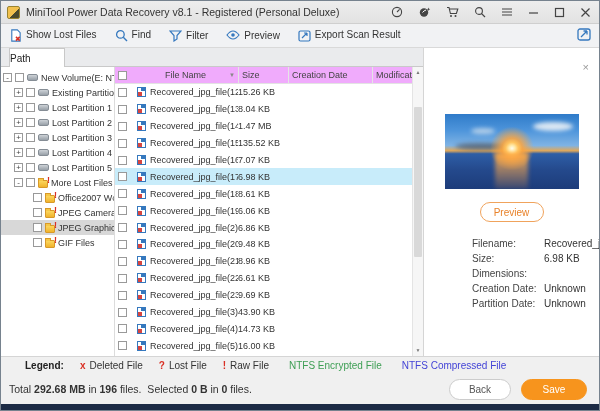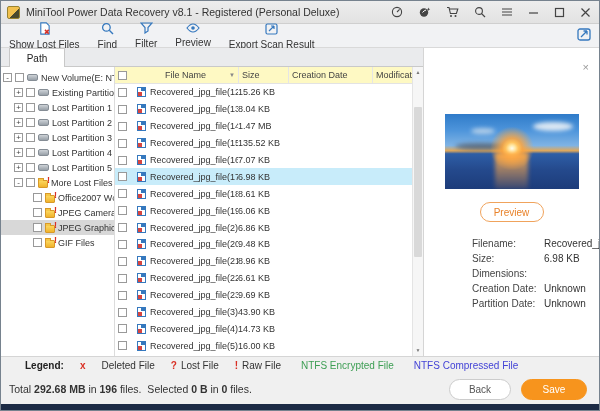--- a/index.html
+++ b/index.html
@@ -9,29 +9,29 @@
 
   
   .titlebar { height:23px; flex:0 0 auto; background:linear-gradient(#EDEDED,#E2E2E2); border-bottom:1px solid #CFCFCF; display:flex; align-items:center; padding:0 8px 0 6px; }
   .applogo { width:13px; height:13px; border-radius:2px; background:linear-gradient(135deg,#F2C14E 0 55%, #4A4A2E 55%); border:1px solid #9A8430; flex:0 0 auto; }
   .title-text { font-size:10.5px; color:#333; margin-left:6px; flex:1; white-space:nowrap; overflow:hidden; }
   .tb-icons { display:flex; align-items:center; gap:15px; }
   .tb-icons svg { display:block; }
 
   
   .toolbar { height:24px; flex:0 0 auto; background:#F1F2F4; border-bottom:1px solid #D9D9D9; display:flex; align-items:center; padding:0 8px; gap:18px; }
-  .tool-btn { display:flex; align-items:center; gap:4px; font-size:10px; color:#333; cursor:default;flex-direction:column; }
+  .tool-btn { display:flex; gap:4px; font-size:10px; color:#333; cursor:default; }
   .tool-btn svg { display:block; }
   .toolbar-spacer { flex:1; }
 
   
   .main { flex:1; min-height:0; display:flex; }
   .left-col { width:423px; flex:0 0 auto; display:flex; flex-direction:column; border-right:1px solid #D5D5D5; }
   .tabstrip { height:19px; flex:0 0 auto; background:#EAEBED; border-bottom:1px solid #C9C9C9; display:flex; align-items:flex-end; padding-left:8px; }
-  .tab { width:56px; height:18px; line-height:18px; text-align:center; font-size:10px; color:#555; position:relative; }
+  .tab { width:56px; height:18px; line-height:18px; text-align:left; font-size:10px; color:#555; position:relative; }
   .tab.active { background:#fff; border:1px solid #C8C8C8; border-bottom:none; color:#222; margin-bottom:-1px; height:19px; line-height:19px; z-index:2; }
   .panes { flex:1; min-height:0; display:flex; background:#fff; }
 
   
   .tree { width:114px; flex:0 0 auto; border-right:1px solid #DCDCDC; padding-top:3px; overflow:hidden; }
   .tree-item { display:flex; align-items:center; height:15px; font-size:9px; color:#333; white-space:nowrap; overflow:hidden; }
   .tree-item.lvl0 { padding-left:2px; }
   .tree-item.lvl1 { padding-left:13px; }
   .tree-item.lvl2 { padding-left:20px; }
   .tree-item.selected { background:#D8D8D8; }
@@ -42,21 +42,21 @@
   .cb { width:9px; height:9px; flex:0 0 auto; border:1px solid #999; background:#fff; margin-right:3px; }
   .ticon { flex:0 0 auto; margin-right:3px; position:relative; display:inline-block; }
   .ticon.drive { width:11px; height:7px; background:linear-gradient(#CDD2D7,#98A0A8); border:1px solid #858D95; border-radius:2px; }
   .ticon.folder { width:10px; height:8px; margin-top:2px; background:linear-gradient(#FBD65E,#F0B32C); border:1px solid #D8992A; border-radius:1px; }
   .ticon.folder::before { content:""; position:absolute; top:-3px; left:-1px; width:4px; height:2px; background:#F6C747; border:1px solid #D8992A; border-bottom:none; }
   .ticon.folder::after { content:"!"; position:absolute; right:-3px; top:-6px; color:#D93025; font-weight:bold; font-size:9px; }
   .tlabel { overflow:hidden; white-space:nowrap; }
 
   
   .list { flex:1; min-width:0; display:flex; flex-direction:column; }
-  .lheader { height:17px; flex:0 0 auto; display:flex; align-items:center; background:#fef9c3; border-bottom:1px solid #E3E3E3; font-size:9px; color:#444; }
+  .lheader { height:17px; flex:0 0 auto; display:flex; align-items:center; background:#f0abfc; border-bottom:1px solid #E3E3E3; font-size:9px; color:#444; }
   .hcell { height:100%; display:flex; align-items:center; }
   .cb-cell { width:18px; flex:0 0 auto; justify-content:center; }
   .name-cell { flex:1; min-width:0; position:relative; }
   .lheader .name-cell { justify-content:center; }
   .size-cell { width:50px; flex:0 0 auto; }
   .cdate-cell { width:84px; flex:0 0 auto; }
   .mdate-cell { width:40px; flex:0 0 auto; overflow:hidden; white-space:nowrap; }
   .lheader .size-cell, .lheader .cdate-cell, .lheader .mdate-cell { border-left:1px solid #E5E5E5; padding-left:3px; }
   .sort-glyph { position:absolute; right:3px; top:5px; font-size:6px; color:#888; }
   .sort-glyph::before { content:"▼"; }
@@ -548,21 +548,21 @@
             <span class="pp-value">Unknown</span>
           </div>
       </div>
     </div>
   </div>
 
   <div class="legendbar">
     <span class="legend-title">Legend:</span>
     <span class="legend-item">
         <span class="lsym" style="color: rgb(217, 48, 37);">x</span>
-        <span class="llab" style="color: rgb(51, 51, 51); margin-left: 12px;">Deleted File</span>
+        <span class="llab" style="color: rgb(51, 51, 51);">Deleted File</span>
       </span>
       <span class="legend-item">
         <span class="lsym" style="color: rgb(217, 48, 37);">?</span>
         <span class="llab" style="color: rgb(51, 51, 51);">Lost File</span>
       </span>
       <span class="legend-item">
         <span class="lsym" style="color: rgb(217, 48, 37);">!</span>
         <span class="llab" style="color: rgb(51, 51, 51);">Raw File</span>
       </span>
       <span class="legend-item">

